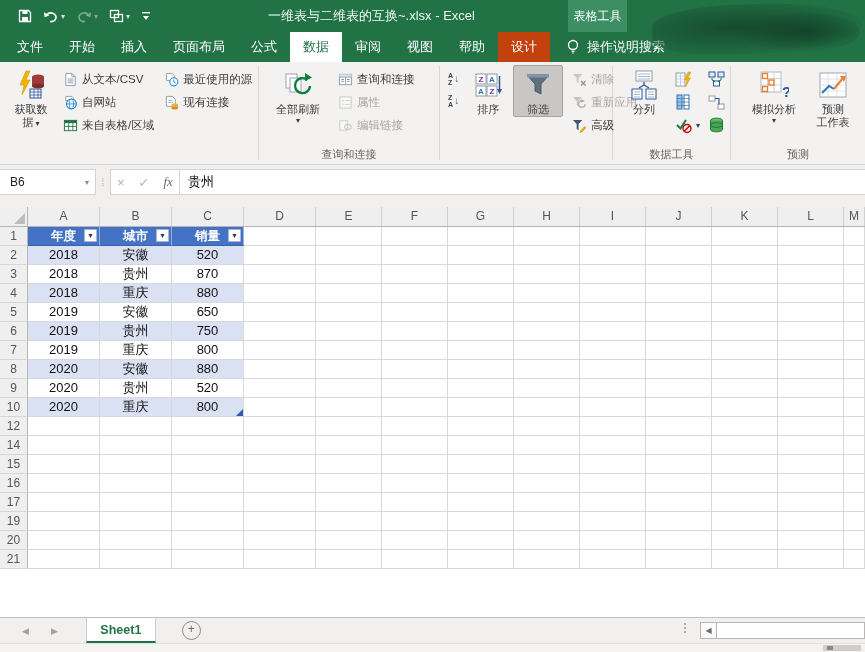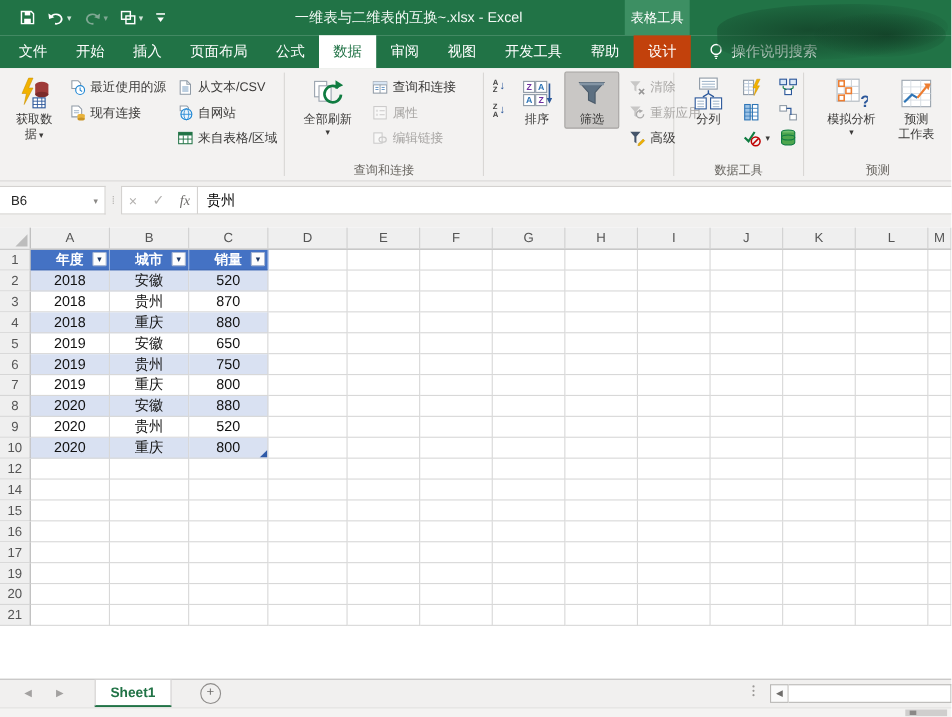--- a/index.html
+++ b/index.html
@@ -153,21 +153,20 @@
 
 <div class="tabrow">
   <div class="tab">文件</div>
   <div class="tab">开始</div>
   <div class="tab">插入</div>
   <div class="tab">页面布局</div>
   <div class="tab">公式</div>
   <div class="tab sel">数据</div>
   <div class="tab">审阅</div>
   <div class="tab">视图</div>
-  <div class="tab">开发工具</div>
   <div class="tab">帮助</div>
   <div class="tab ctx">设计</div>
   <div class="helpfind">
     <svg width="14" height="16" viewBox="0 0 14 16">
         <circle cx="7" cy="6" r="4.5" fill="none" stroke="#fff" stroke-width="1.3"></circle>
         <path d="M5.5 10.5 h3 M5.5 12.3 h3 M6.2 14 h1.6" stroke="#fff" stroke-width="1.2" fill="none"></path>
       </svg>
     <span>操作说明搜索</span>
   </div>
 </div>
@@ -185,62 +184,62 @@
             <rect x="14" y="19" width="11" height="9" fill="#fff" stroke="#2b579a"></rect>
             <path d="M14 22h11 M14 25h11 M18 19v9 M22 19v9" stroke="#2b579a" stroke-width=".8"></path>
           </svg>
       </span>
       <span class="blabel"><span>获取数
 据</span><span class="caret">▾</span></span>
     </div>
     <div class="scol">
       <div class="sitem">
         <svg width="15" height="15" viewBox="0 0 16 16">
+            <path d="M3 1.5h6.5L13 5v9.5H3z" fill="#fff" stroke="#8f9aa6"></path>
+            <path d="M9.5 1.5V5H13" fill="none" stroke="#8f9aa6"></path>
+            <path d="M5 7.5h6 M5 9.5h6 M5 11.5h6" stroke="#7aa0c4" stroke-width="1"></path>
+          </svg>
+        <span>从文本/CSV</span>
+      </div>
+      <div class="sitem">
+        <svg width="15" height="15" viewBox="0 0 16 16">
+            <path d="M3 1.5h6.5L11 3v3H3z" fill="#fff" stroke="#8f9aa6"></path>
+            <circle cx="9" cy="9.5" r="5.3" fill="#eaf3fb" stroke="#1f87d4" stroke-width="1.1"></circle>
+            <ellipse cx="9" cy="9.5" rx="2.3" ry="5.3" fill="none" stroke="#1f87d4" stroke-width=".8"></ellipse>
+            <path d="M3.7 9.5h10.6" stroke="#1f87d4" stroke-width=".8"></path>
+          </svg>
+        <span>自网站</span>
+      </div>
+      <div class="sitem">
+        <svg width="15" height="15" viewBox="0 0 16 16">
+            <rect x="1.5" y="2.5" width="13" height="11" fill="#fff" stroke="#217346"></rect>
+            <rect x="1.5" y="2.5" width="13" height="3" fill="#217346"></rect>
+            <path d="M1.5 9h13 M6 5.5v8 M10.5 5.5v8" stroke="#217346" stroke-width=".9"></path>
+          </svg>
+        <span>来自表格/区域</span>
+      </div>
+    </div>
+    <div class="scol">
+      <div class="sitem">
+        <svg width="15" height="15" viewBox="0 0 16 16">
             <path d="M2.5 1.5h6L11 4v5H2.5z" fill="#fff" stroke="#8f9aa6"></path>
             <circle cx="10.5" cy="10.5" r="4.3" fill="#fff" stroke="#1f87d4" stroke-width="1.1"></circle>
             <path d="M10.5 8v2.7l2 1.2" fill="none" stroke="#1f87d4" stroke-width="1"></path>
           </svg>
         <span>最近使用的源</span>
       </div>
       <div class="sitem">
         <svg width="15" height="15" viewBox="0 0 16 16">
             <path d="M2.5 1.5h6.5L12 4.5V12H2.5z" fill="#fff" stroke="#8f9aa6"></path>
             <path d="M4.5 6h5 M4.5 8h5" stroke="#9ab0c6" stroke-width=".9"></path>
             <ellipse cx="11.5" cy="10.5" rx="3.5" ry="1.5" fill="#e8b33c"></ellipse>
             <rect x="8" y="10.5" width="7" height="3.5" fill="#e8b33c"></rect>
             <ellipse cx="11.5" cy="14" rx="3.5" ry="1.5" fill="#c99427"></ellipse>
           </svg>
         <span>现有连接</span>
-      </div>
-    </div>
-    <div class="scol">
-      <div class="sitem">
-        <svg width="15" height="15" viewBox="0 0 16 16">
-            <path d="M3 1.5h6.5L13 5v9.5H3z" fill="#fff" stroke="#8f9aa6"></path>
-            <path d="M9.5 1.5V5H13" fill="none" stroke="#8f9aa6"></path>
-            <path d="M5 7.5h6 M5 9.5h6 M5 11.5h6" stroke="#7aa0c4" stroke-width="1"></path>
-          </svg>
-        <span>从文本/CSV</span>
-      </div>
-      <div class="sitem">
-        <svg width="15" height="15" viewBox="0 0 16 16">
-            <path d="M3 1.5h6.5L11 3v3H3z" fill="#fff" stroke="#8f9aa6"></path>
-            <circle cx="9" cy="9.5" r="5.3" fill="#eaf3fb" stroke="#1f87d4" stroke-width="1.1"></circle>
-            <ellipse cx="9" cy="9.5" rx="2.3" ry="5.3" fill="none" stroke="#1f87d4" stroke-width=".8"></ellipse>
-            <path d="M3.7 9.5h10.6" stroke="#1f87d4" stroke-width=".8"></path>
-          </svg>
-        <span>自网站</span>
-      </div>
-      <div class="sitem">
-        <svg width="15" height="15" viewBox="0 0 16 16">
-            <rect x="1.5" y="2.5" width="13" height="11" fill="#fff" stroke="#217346"></rect>
-            <rect x="1.5" y="2.5" width="13" height="3" fill="#217346"></rect>
-            <path d="M1.5 9h13 M6 5.5v8 M10.5 5.5v8" stroke="#217346" stroke-width=".9"></path>
-          </svg>
-        <span>来自表格/区域</span>
       </div>
     </div>
   </div>
   <div class="gsep"></div>
 
   <div class="rgroup" style="width:188px">
     <div class="bigbtn" style="width:62px">
       <span class="bicon">
         <svg width="30" height="30" viewBox="0 0 30 30">
             <rect x="3" y="4" width="11" height="14" fill="#fff" stroke="#9aa4ae"></rect>

